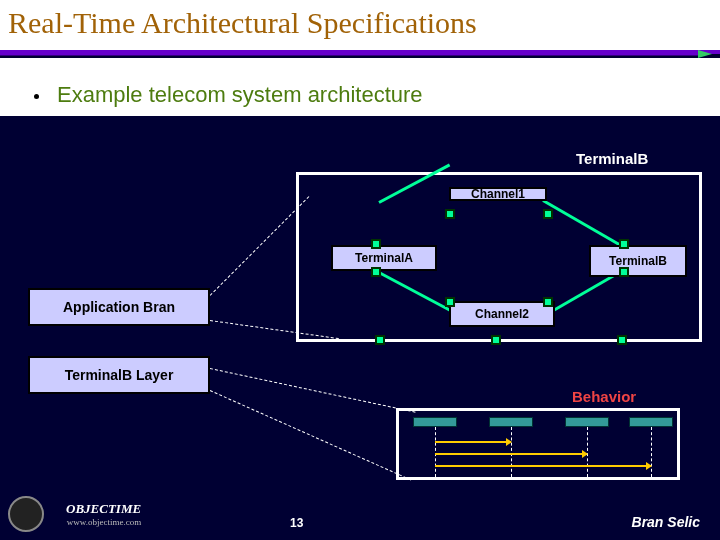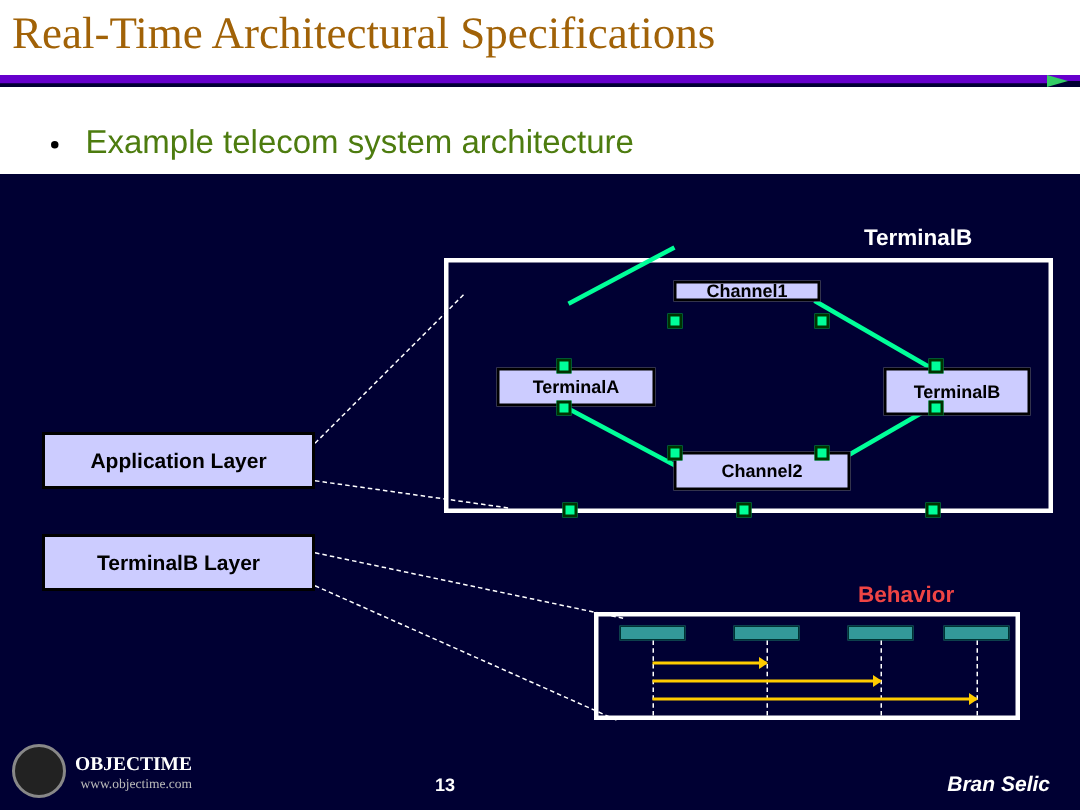--- a/index.html
+++ b/index.html
@@ -62,21 +62,21 @@
     color:#000;
     font-weight:bold;
     font-size:12px;
     display:flex;
     align-items:center;
     justify-content:center;
     padding:4px 8px;
     z-index:2;
   }
   .channel1 { left:150px; top:12px; width:98px; height:14px; }
-  .channel2 { left:150px; top:126px; width:118px; height:26px; }
+  .channel2 { left:150px; top:126px; width:106px; height:26px; }
   .termA    { left:32px;  top:70px; width:106px; height:26px; }
   .termB    { left:290px; top:70px; width:98px; height:32px; }
 
   .port {
     position:absolute;
     width:10px; height:10px;
     background:#00ff99;
     border:2px solid #003300;
     z-index:3;
   }
@@ -150,21 +150,21 @@
 
   .footer-logo {
     position:absolute;
     left:8px; bottom:8px;
     display:flex;
     align-items:center;
     gap:6px;
   }
   .logo-circle { width:36px; height:36px; border:2px solid #888; border-radius:50%; background:#222; }
   .logo-text { font-family:"Times New Roman",serif; font-size:13px; }
-  .logo-text .ot { color:#fff; font-weight:bold; }
+  .logo-text .ot { color:#fff; font-style:italic; font-weight:bold;margin-left:16px; }
   .logo-text .url { color:#bbb; font-size:9px; display:block;text-align:right; }
 
   .pagenum { position:absolute; left:290px; bottom:10px; font-size:12px; font-weight:bold; color:#fff; }
   .author  { position:absolute; right:20px; bottom:10px; font-size:14px; font-style:italic; font-weight:bold; color:#fff; }
 </style>
 </head>
 <body>
 
 <div class="title-bg-white"></div>
 <div class="white-strip"></div>
@@ -207,21 +207,21 @@
   <div class="port" style="left:244px; top:122px;"></div>
   <div class="port" style="left:72px; top:64px;"></div>
   <div class="port" style="left:72px; top:92px;"></div>
   <div class="port" style="left:320px; top:64px;"></div>
   <div class="port" style="left:320px; top:92px;"></div>
   <div class="port" style="left:76px; top:160px;"></div>
   <div class="port" style="left:192px; top:160px;"></div>
   <div class="port" style="left:318px; top:160px;"></div>
 </div>
 
-<div class="layerbox app-layer">Application Layer</div>
+<div class="layerbox app-layer">Application Bran</div>
 <div class="layerbox svc-layer">TerminalB Layer</div>
 
 <div class="behaviorbox">
   <div class="lifeline l1"></div>
   <div class="lifeline l2"></div>
   <div class="lifeline l3"></div>
   <div class="lifeline l4"></div>
   <div class="vline v1"></div>
   <div class="vline v2"></div>
   <div class="vline v3"></div>

